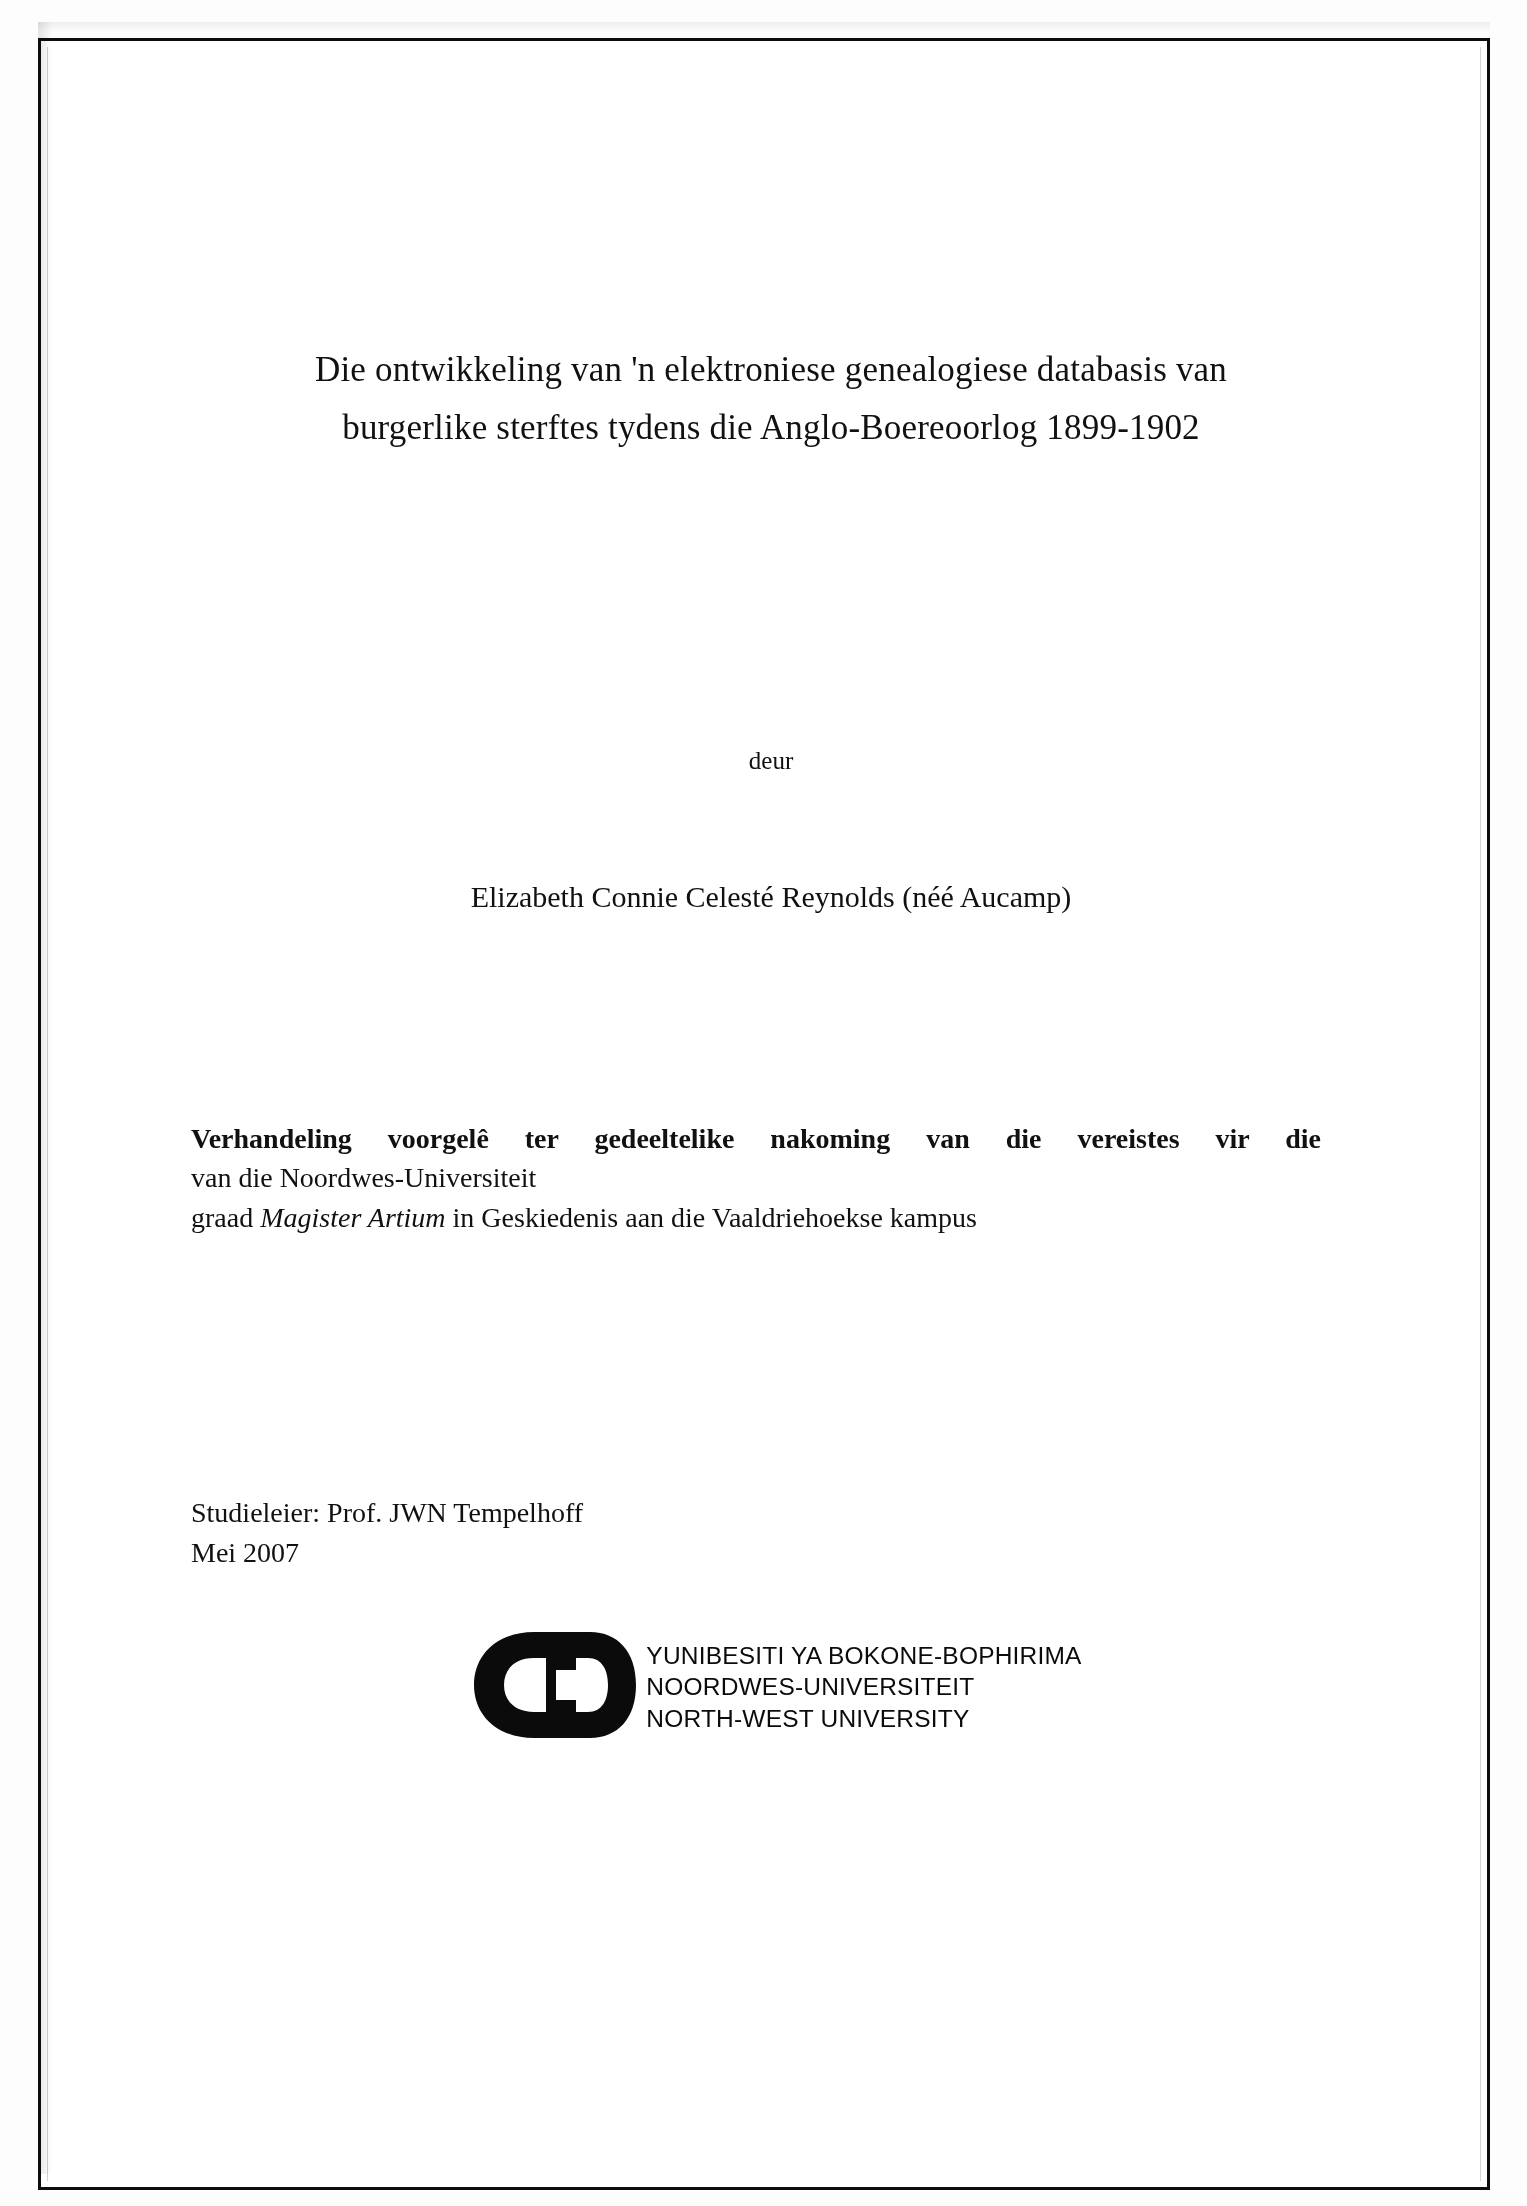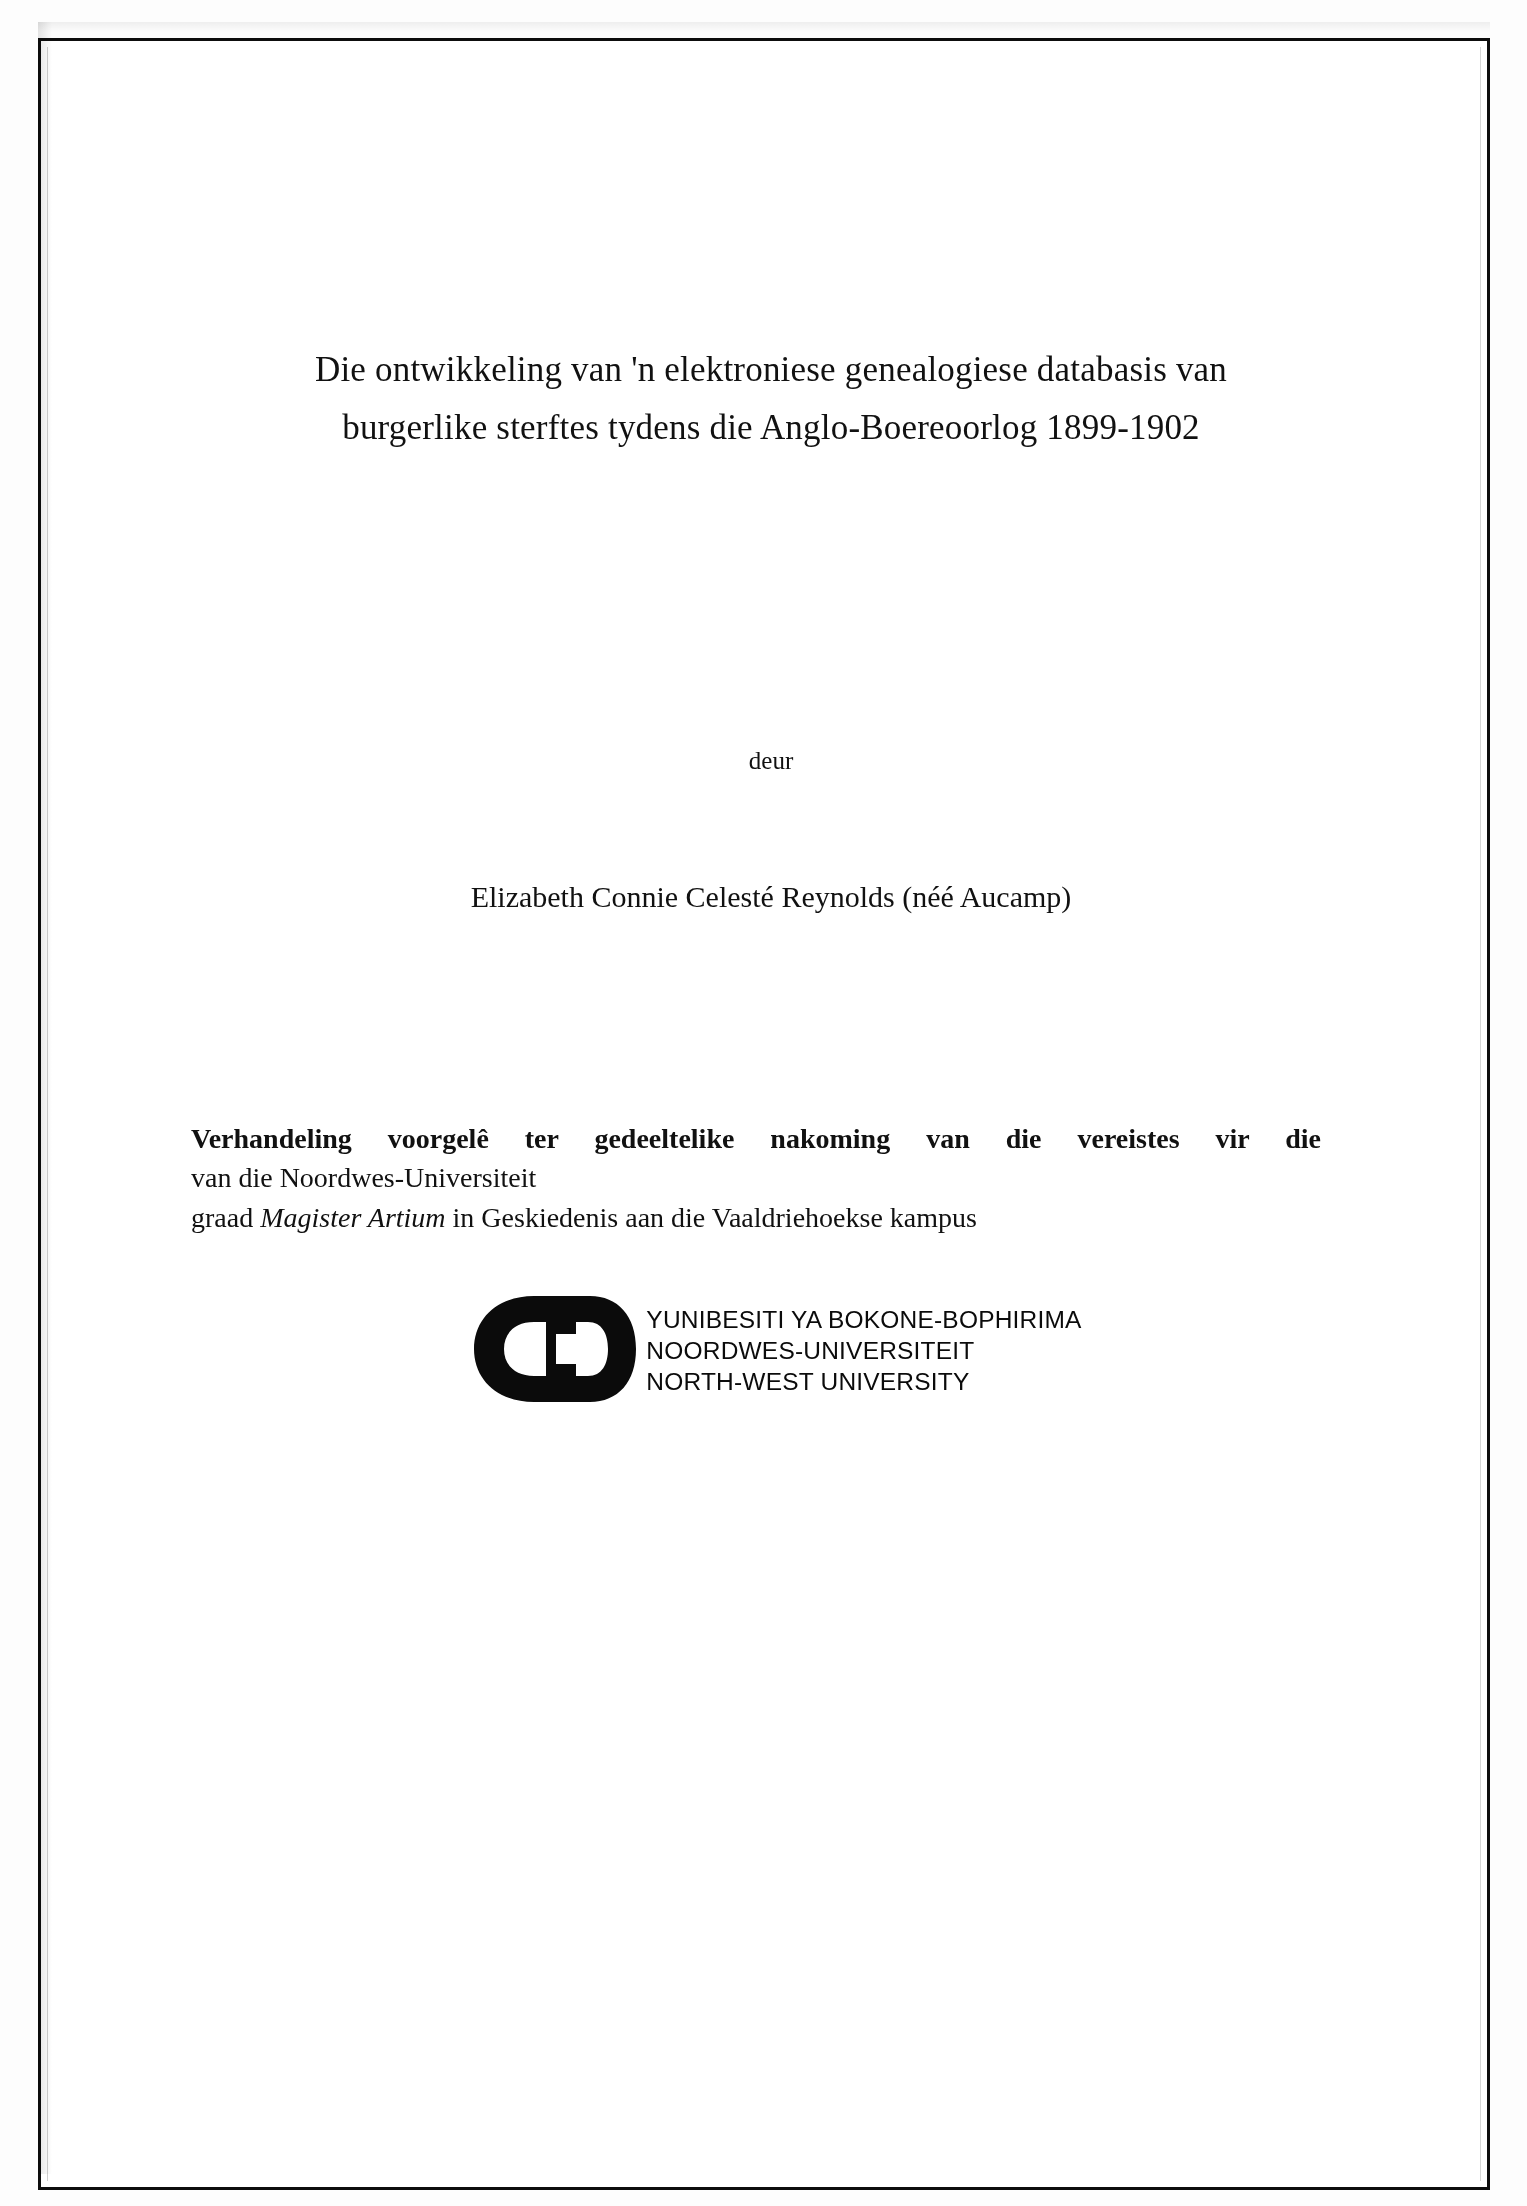--- a/index.html
+++ b/index.html
@@ -142,20 +142,24 @@
       <div class="byline-label">deur</div>
 
       <div class="author">Elizabeth Connie Celesté Reynolds (néé Aucamp)</div>
 
       <div class="statement">
         <div class="j1">Verhandeling voorgelê ter gedeeltelike nakoming van die vereistes vir die</div>
         <div>van die Noordwes-Universiteit</div>
         <div><span>graad </span><em>Magister Artium</em><span> in Geskiedenis aan die Vaaldriehoekse kampus</span></div>
       </div>
 
+      <div class="supervisor-block">
+        <div>Studieleier: Prof. JWN Tempelhoff</div>
+        <div>Mei 2007</div>
+      </div>
 
       <div class="logo-block">
         <div class="logo-mark">
           <svg viewBox="0 0 185 118" width="185" height="118" aria-hidden="true">
 
             <path d="M74 6 C38 6 14 28 14 59 C14 90 38 112 74 112 L92 112 L92 86 L74 86 C55 86 44 75 44 59 C44 43 55 32 74 32 L96 32 L96 6 Z" fill="#0b0b0b"></path>
             <rect x="86" y="6" width="30" height="106" fill="#0b0b0b"></rect>
             <path d="M116 6 L130 6 C158 6 176 26 176 59 C176 92 158 112 130 112 L116 112 L116 86 L128 86 C142 86 148 74 148 59 C148 44 142 32 128 32 L116 32 Z" fill="#0b0b0b"></path>
             <rect x="96" y="44" width="44" height="30" fill="#ffffff"></rect>
           </svg>

